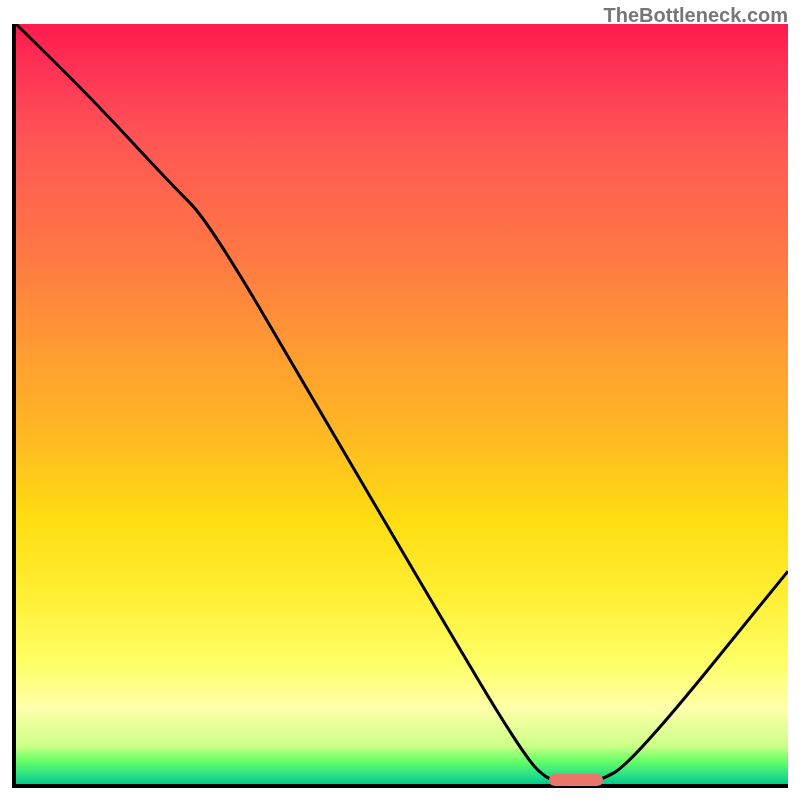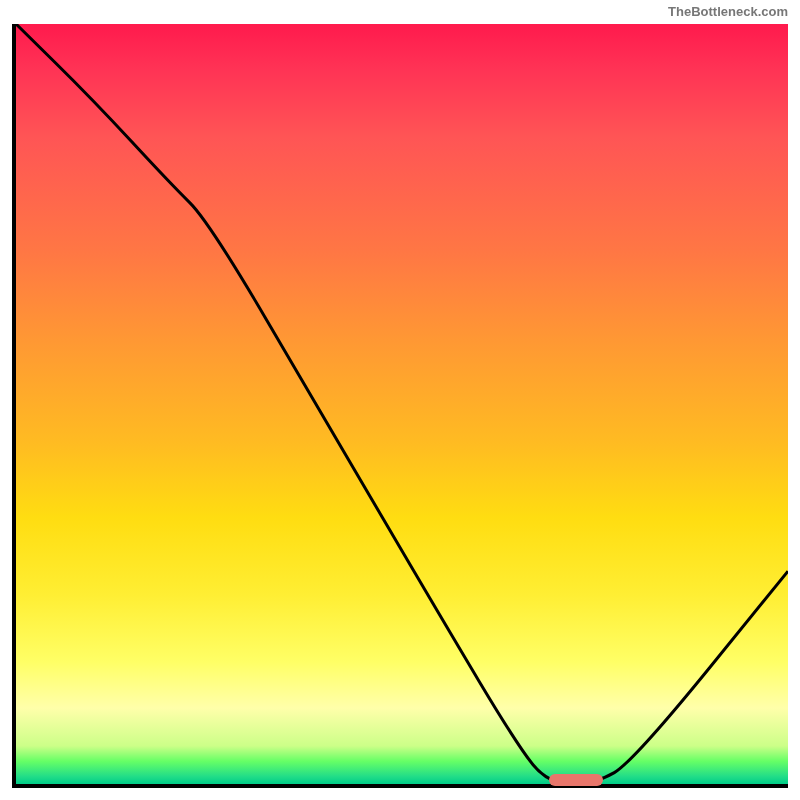--- a/index.html
+++ b/index.html
@@ -8,21 +8,21 @@
     width: 800px;
     height: 800px;
     background: #ffffff;
     position: relative;
     font-family: Arial, sans-serif;
   }
   .watermark {
     position: absolute;
     top: 4px;
     right: 12px;
-    font-size: 13px;
+    font-size: 20px;
     font-weight: bold;
     color: #777777;
     z-index: 10;
   }
   .plot-area {
     position: absolute;
     left: 12px;
     top: 24px;
     width: 776px;
     height: 764px;

